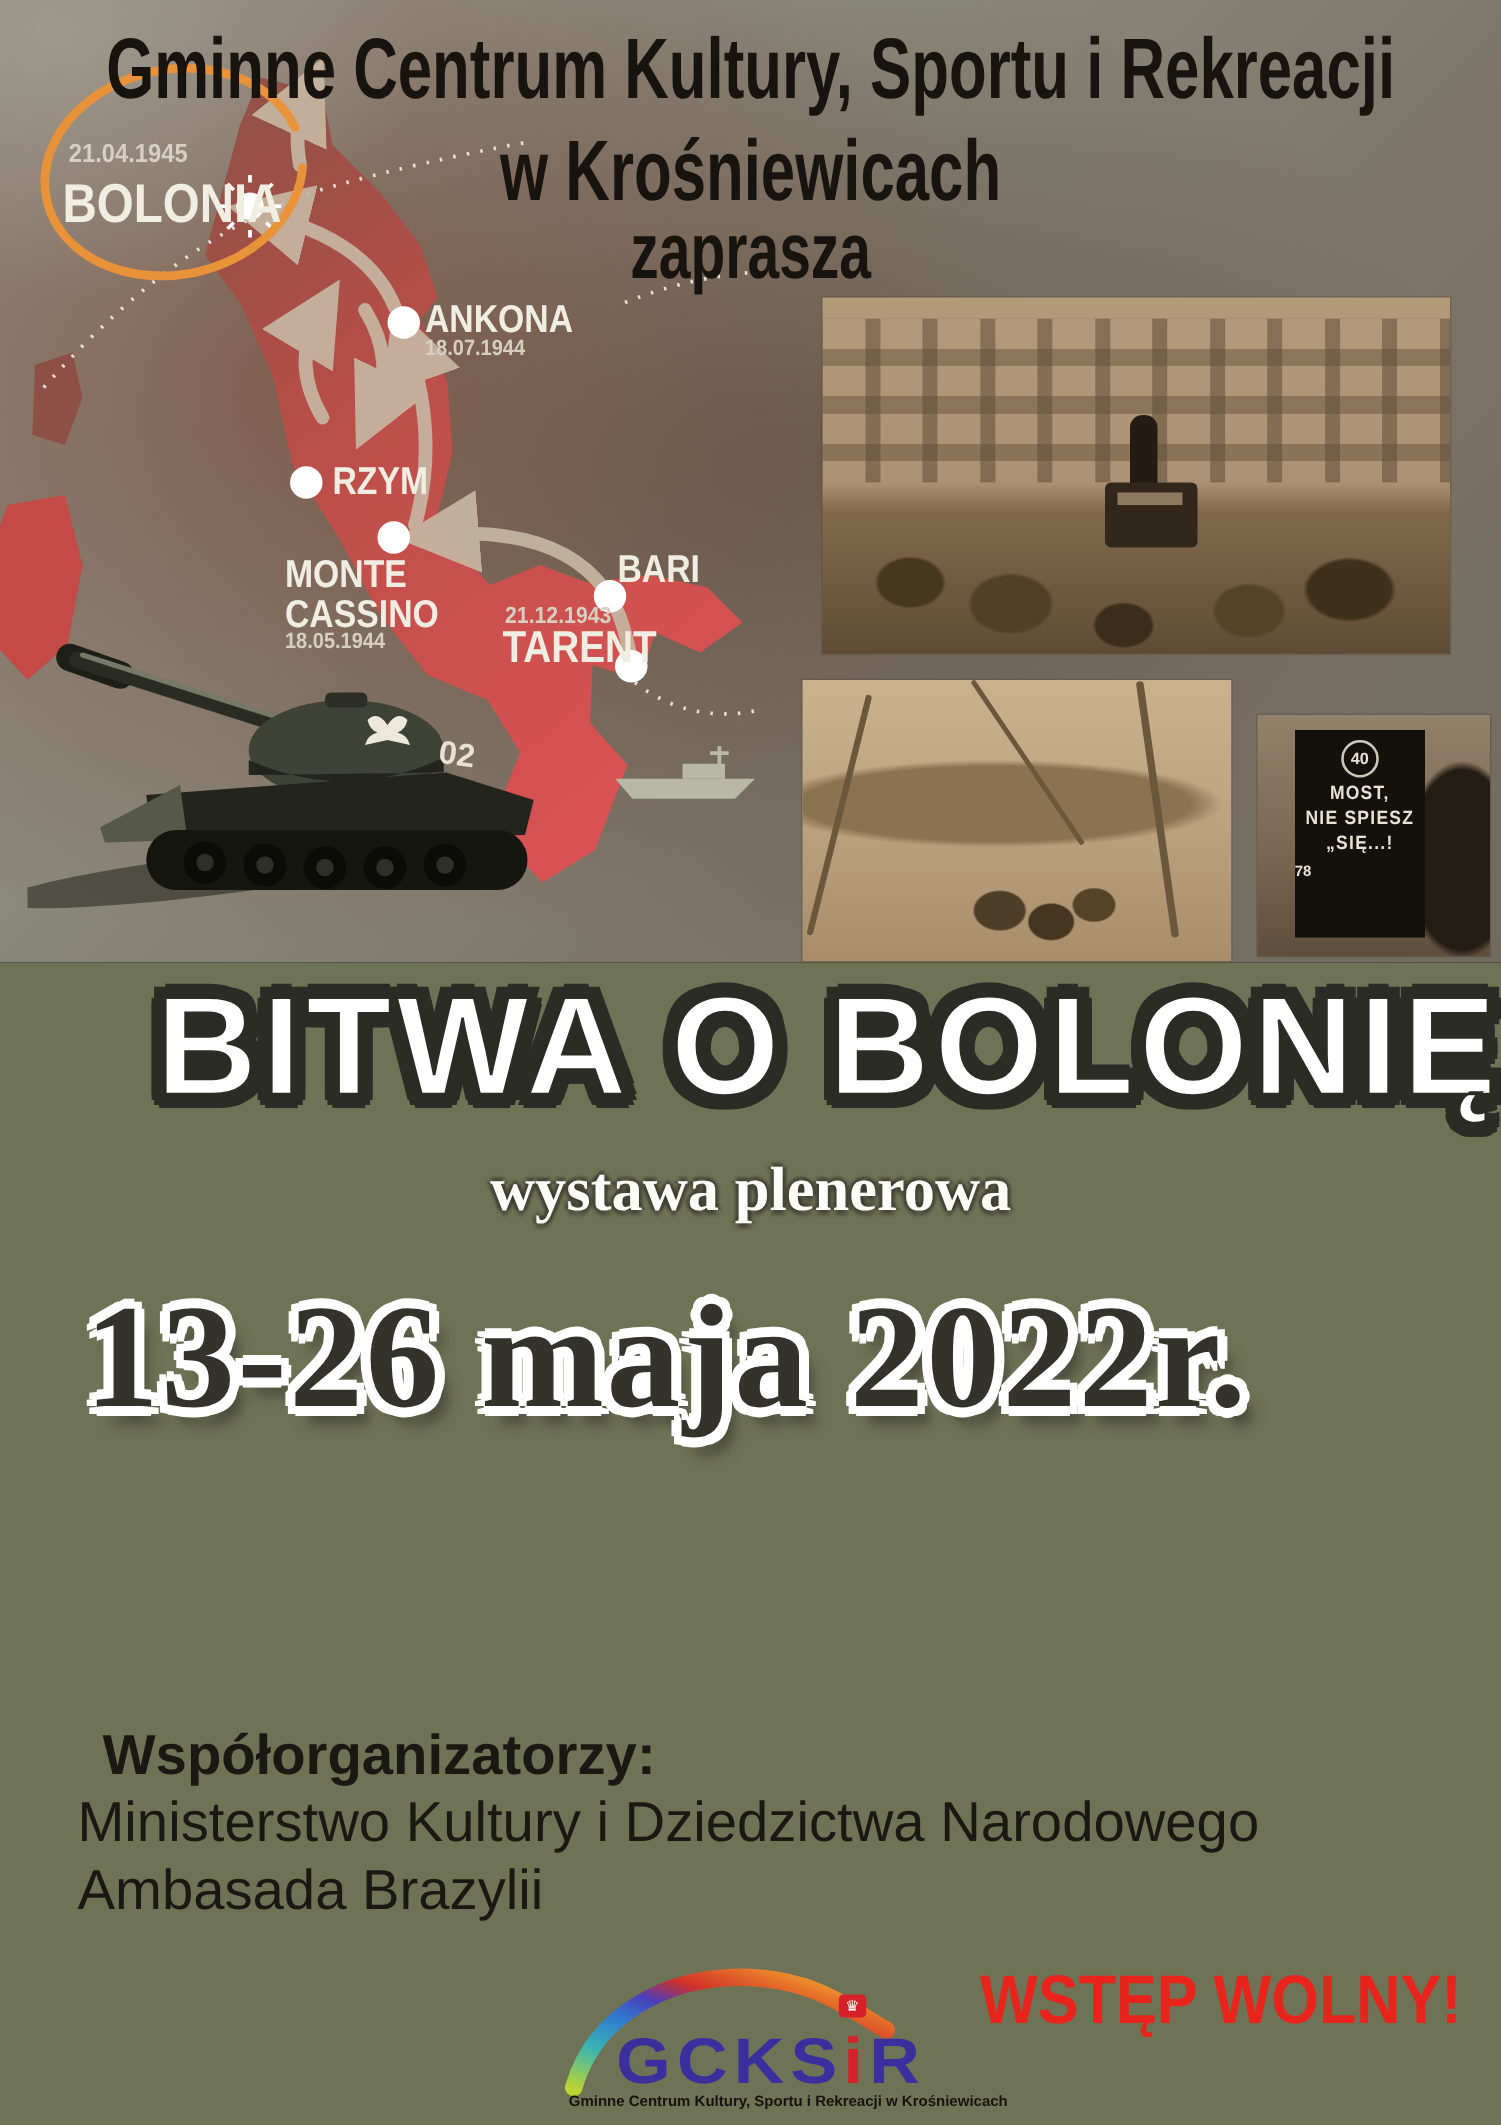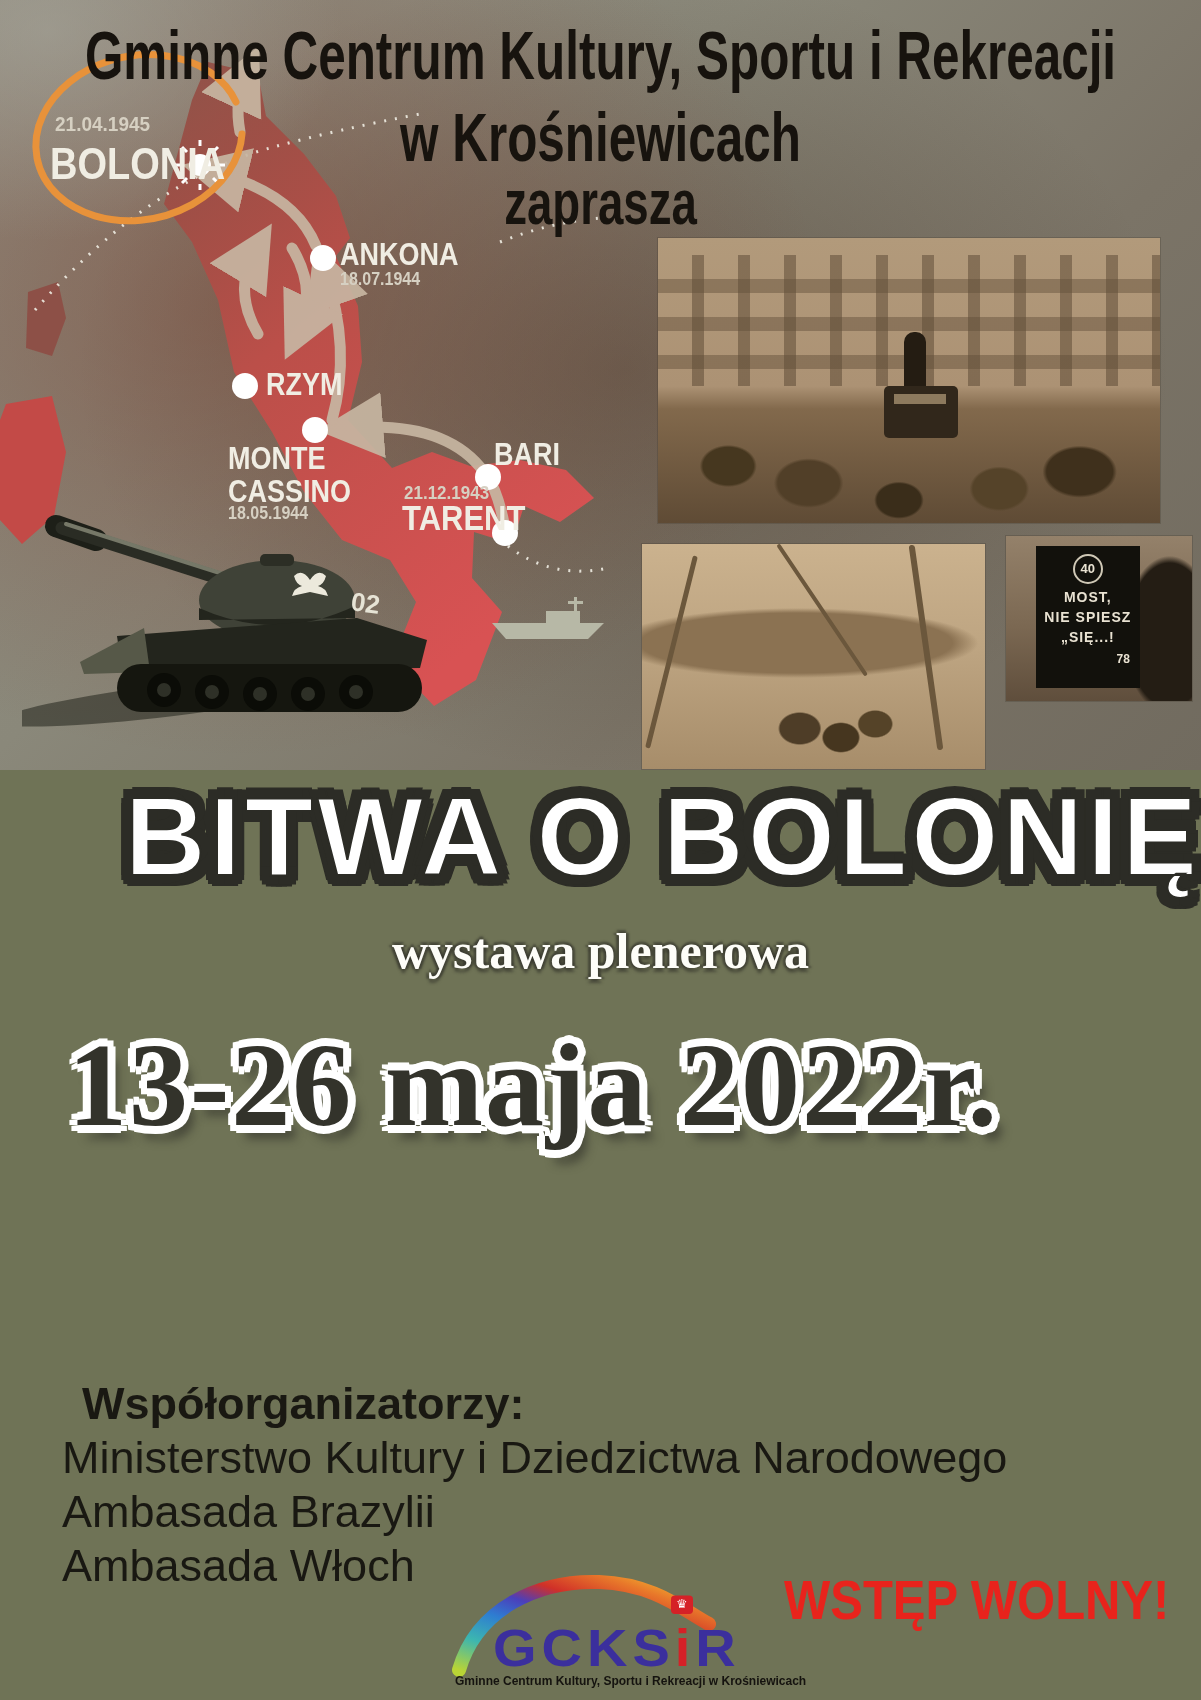--- a/index.html
+++ b/index.html
@@ -49,30 +49,30 @@
     background:
       radial-gradient(34px 26px at 46% 82%, #4e3d27 0 58%, transparent 64%),
       radial-gradient(30px 24px at 58% 86%, #46361f 0 58%, transparent 64%),
       radial-gradient(28px 22px at 68% 80%, #554328 0 58%, transparent 64%),
       radial-gradient(260px 50px at 45% 44%, #8b7252 0 60%, transparent 70%),
       linear-gradient(180deg,#cbb28e 0%,#bda481 48%,#a78d6a 100%);}
   .branch{position:absolute;background:#6b573c;border-radius:3px;}
   .b1{left:8%;top:4%;width:5px;height:88%;transform:rotate(14deg);}
   .b2{left:52%;top:-6%;width:4px;height:70%;transform:rotate(-34deg);}
   .b3{left:82%;top:0%;width:6px;height:92%;transform:rotate(-8deg);}
-  .photo3{left:1006px;top:536px;width:186px;height:165px;
+  .photo3{left:1006px;top:572px;width:186px;height:193px;
     background:
       radial-gradient(70px 120px at 88% 60%, #241d14 0 60%, transparent 66%),
       linear-gradient(180deg,#94816a 0%,#7b6852 55%,#5f4e3c 100%);}
   .sign{position:absolute;left:16%;top:6%;width:56%;height:86%;background:#12110c;
     color:#e9e2d2;text-align:center;font-weight:bold;}
   .sign-speed{display:inline-block;margin-top:8px;border:2px solid #cfc8b6;border-radius:50%;
     width:26px;height:26px;line-height:26px;font-size:13px;}
   .sign-line{font-size:14px;letter-spacing:1px;margin-top:4px;transform:scaleY(1.1);}
-  .sign-num{font-size:12px;margin-top:8px;text-align:right;padding-right:10px;}
+  .sign-num{font-size:12px;margin-top:8px;text-align:left;padding-right:10px;}
   
   .bottom-section{position:absolute;left:0;top:770px;width:1201px;height:930px;background:#6f7356;}
   .big-title{
     position:absolute;left:0;top:2px;width:1201px;text-align:right;
     font-size:112px;font-weight:900;letter-spacing:4px;color:#ffffff;white-space:nowrap;
     -webkit-text-stroke:2px #2c2c26;
     text-shadow:
       -9px -9px 0 #2c2c26, 9px -9px 0 #2c2c26, -9px 9px 0 #2c2c26, 9px 9px 0 #2c2c26,
       -11px 0 0 #2c2c26, 11px 0 0 #2c2c26, 0 -11px 0 #2c2c26, 0 11px 0 #2c2c26,
       -5px 11px 0 #2c2c26, 5px 11px 0 #2c2c26, -11px 5px 0 #2c2c26, 11px 5px 0 #2c2c26;
@@ -264,21 +264,20 @@
   </div>
 
   <div class="bottom-section">
     <div class="big-title">BITWA O BOLONIĘ</div>
     <div class="subtitle">wystawa plenerowa</div>
     <div class="date-range">13-26 maja 2022r.</div>
 
     <div class="org-line t-wsp">Współorganizatorzy:</div>
     <div class="org-line t-min">Ministerstwo Kultury i Dziedzictwa Narodowego</div>
     <div class="org-line t-bra">Ambasada Brazylii</div>
-    <div class="org-line t-wlo">Ambasada Włoch</div>
 
     <div class="admission">WSTĘP WOLNY!</div>
 
     <div class="logo">
       <svg width="320" height="120" viewBox="0 0 320 120">
         <defs>
           <linearGradient id="rainbow" x1="0" y1="1" x2="1" y2="0">
             <stop offset="0" stop-color="#b9d435"></stop>
             <stop offset="0.2" stop-color="#3cb6b0"></stop>
             <stop offset="0.38" stop-color="#2e7dd1"></stop>

